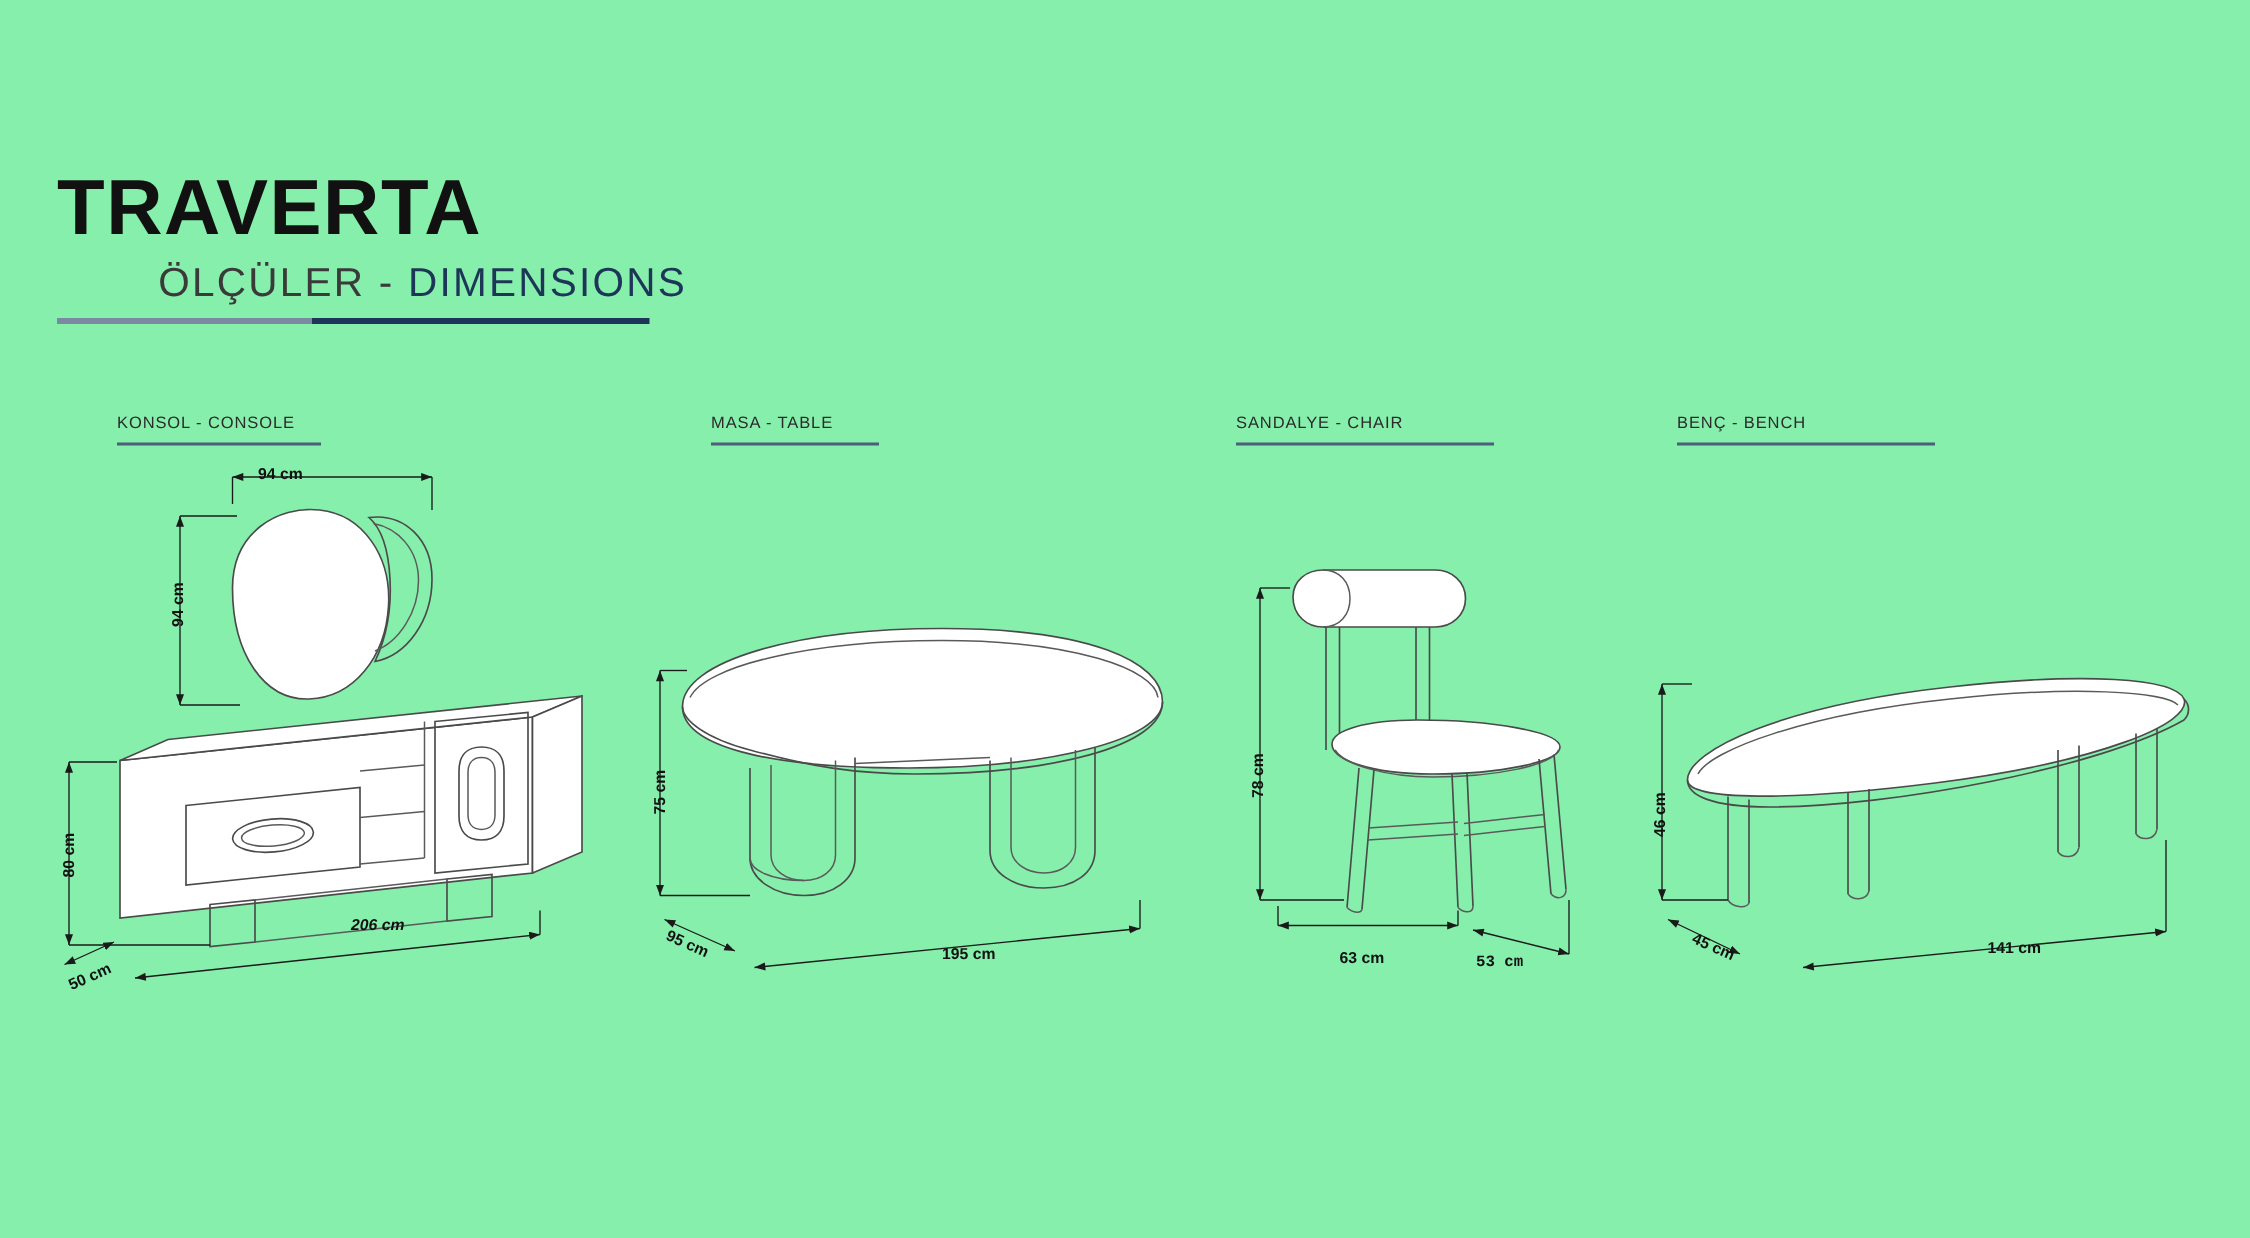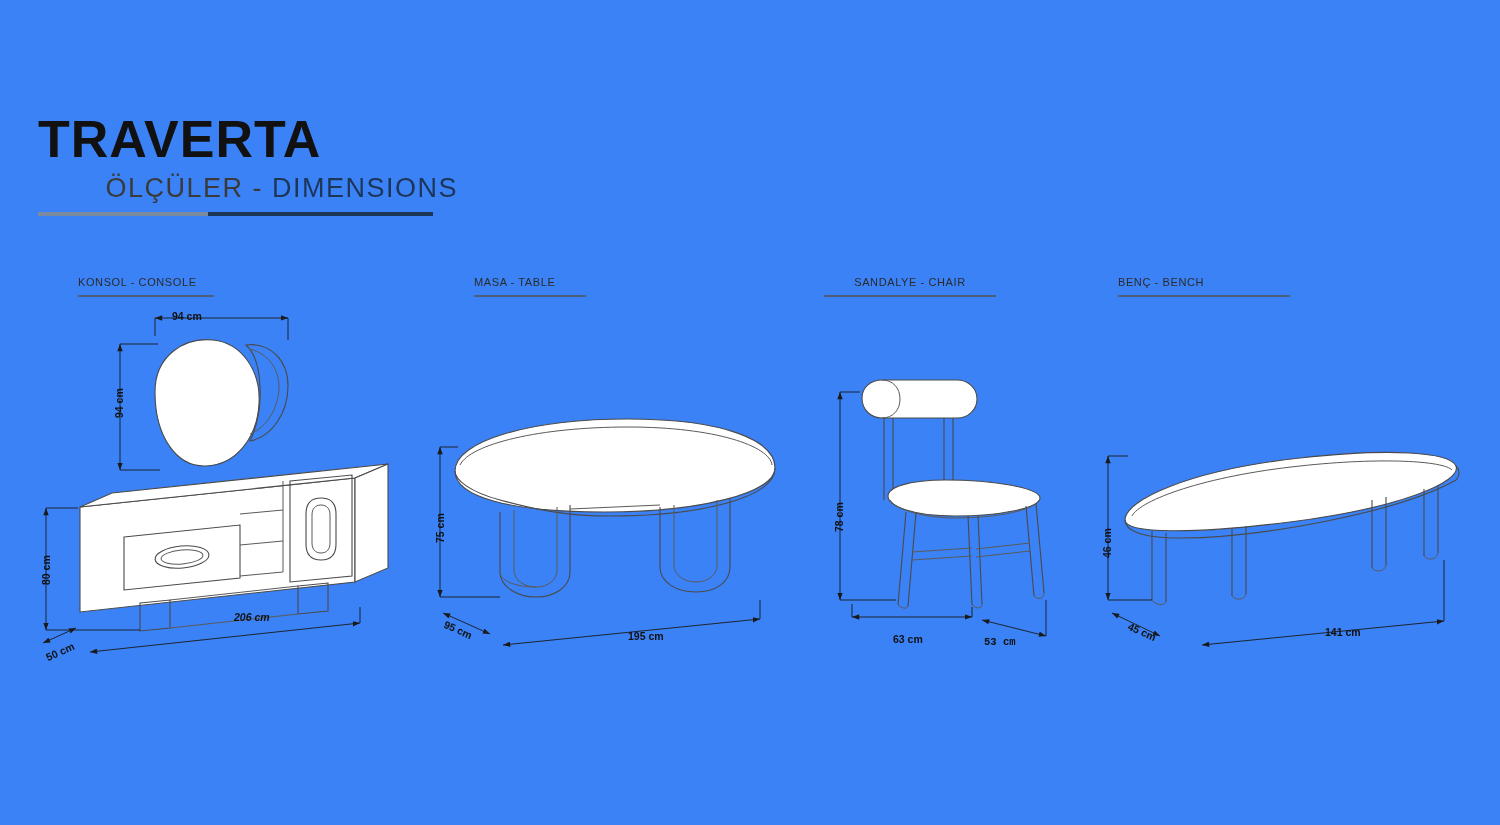--- a/index.html
+++ b/index.html
@@ -8,21 +8,21 @@
     background: #ffffff;
   }
   body {
     font-family: "Liberation Sans", sans-serif;
     color: #1a1a1a;
   }
   #page {
     position: relative;
     width: 1500px;
     height: 825px;
-    background: #3b82f6;
+    background: #86efac;
     overflow: hidden;
   }
   
   .title-block {
     position: absolute;
     left: 38px;
     top: 112px;
     width: 420px;
   }
   .main-title {
@@ -99,21 +99,21 @@
   </div>
 
   <div class="caption" style="left:78px; top:276px; width:136px;">
     <span>KONSOL - CONSOLE</span>
     <span class="rule"></span>
   </div>
   <div class="caption" style="left:474px; top:276px; width:112px;">
     <span>MASA - TABLE</span>
     <span class="rule"></span>
   </div>
-  <div class="caption" style="left:824px; top:276px; width:172px;text-align:center;">
+  <div class="caption" style="left:824px; top:276px; width:172px;">
     <span>SANDALYE - CHAIR</span>
     <span class="rule"></span>
   </div>
   <div class="caption" style="left:1118px; top:276px; width:172px;">
     <span>BENÇ - BENCH</span>
     <span class="rule"></span>
   </div>
 
   <svg width="1500" height="825" viewBox="0 0 1500 825">
     <defs>

